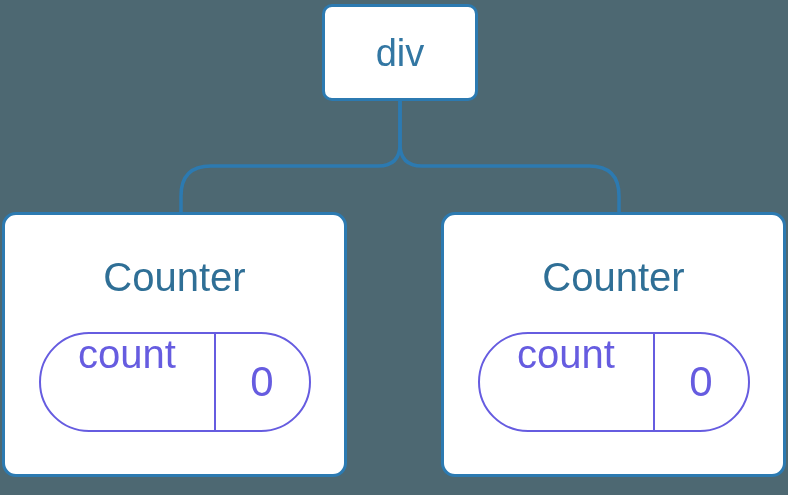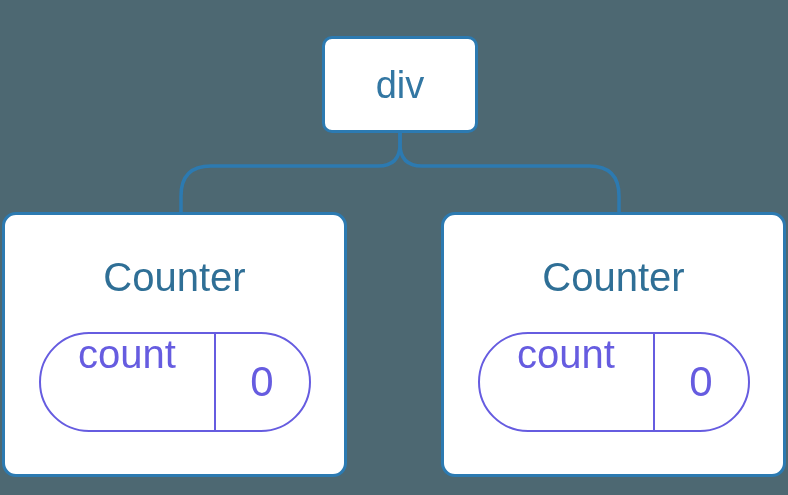--- a/index.html
+++ b/index.html
@@ -33,21 +33,20 @@
     top: 4px;
     width: 156px;
     height: 97px;
     background: #ffffff;
     border: 3px solid #2c7ab1;
     border-radius: 10px;
     box-sizing: border-box;
     display: flex;
     align-items: center;
     justify-content: center;
-    margin-top: 32px;
   }
   .root-label {
     color: #3377a3;
     font-size: 38px;
     font-weight: 500;
     line-height: 1;
   }
   .card {
     position: absolute;
     top: 212px;

